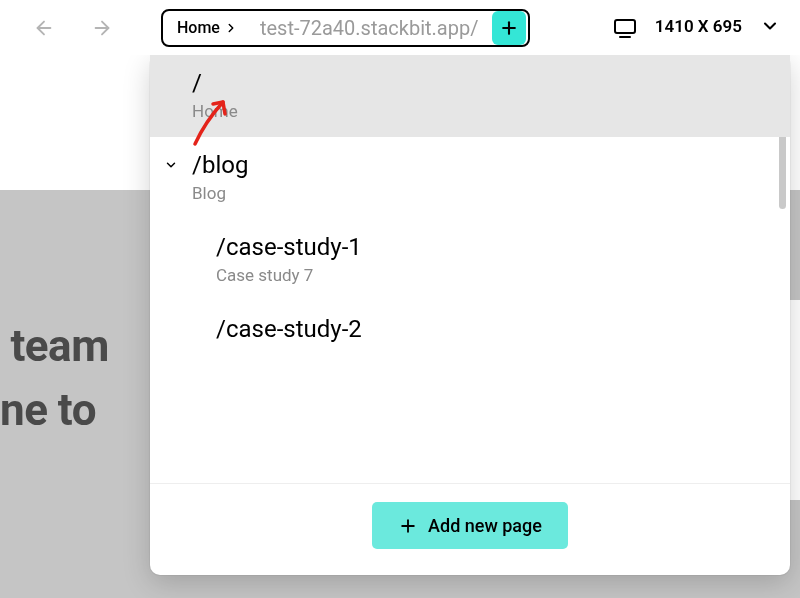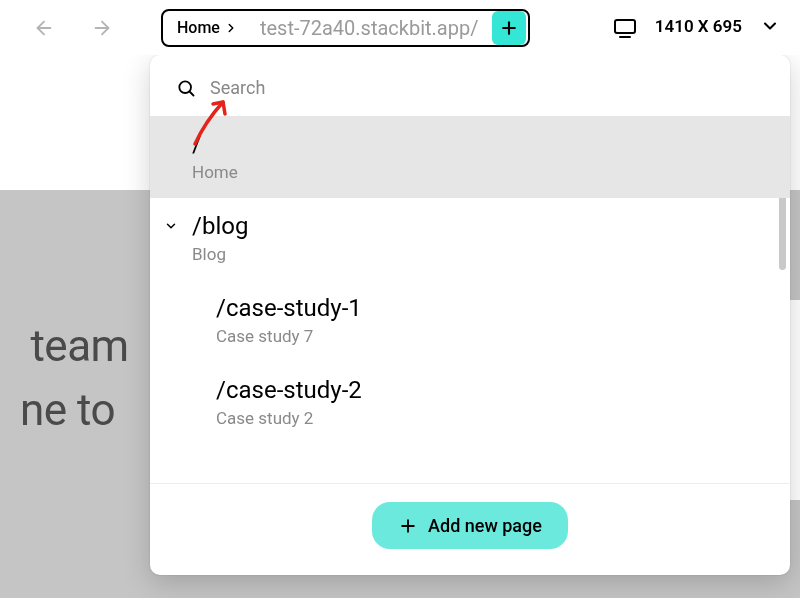--- a/index.html
+++ b/index.html
@@ -78,25 +78,24 @@
     position: absolute;
     left: 0; right: 0; top: 0; height: 135px;
     background: #fff;
   }
   .hero-text {
     position: absolute;
     left: 0;
     top: 260px;
     color: #4a4a4a;
     font-size: 44px;
-    font-weight: 400;
+    font-weight: 700;
     line-height: 1.45;
     letter-spacing: -0.5px;
     white-space: pre;
-    margin-left: 20px;
   }
   .hero-bar {
     position: absolute;
     right: 0;
     top: 245px;
     width: 35px;
     height: 200px;
     background: #fff;
   }
 
@@ -159,21 +158,21 @@
   }
 
   .divider { height: 1px; background: #eee; margin: 4px 0 0 0; }
 
   .footer {
     padding: 18px 0 26px 0;
     display: flex; align-items: center; justify-content: center;
   }
   .add-page-btn {
     background: #6be9dd;
-    border-radius: 18px;
+    border-radius: 5px;
     padding: 13px 26px;
     font-size: 18px;
     font-weight: 500;
     display: flex; align-items: center;
     gap: 10px;
     cursor: pointer;
     color: #000;
   }
 
   
@@ -236,48 +235,40 @@
 </div>
 
 <div class="canvas">
   <div class="canvas-strip"></div>
   <div class="hero-text"><span> team</span>
 <span>ne to</span></div>
   <div class="hero-bar"></div>
 </div>
 
 <div class="panel">
-  <div class="search-row">
-    <svg width="20" height="20" viewBox="0 0 24 24" fill="none" stroke="#000" stroke-width="2.2" stroke-linecap="round" stroke-linejoin="round">
-        <circle cx="11" cy="11" r="7"></circle>
-        <line x1="21" y1="21" x2="16.2" y2="16.2"></line>
-      </svg>
-    <input type="text" placeholder="Search" style="">
-  </div>
 
   <div class="page-list" id="page-list">
     <div class="scrollbar"></div>
   <div class="page-item selected">
         <div class="path">/</div>
         <div class="title">Home</div>
       </div>
       <div class="page-item">
         <span class="chev"><svg width="14" height="14" viewBox="0 0 24 24" fill="none" stroke="#000" stroke-width="2.5" stroke-linecap="round" stroke-linejoin="round">
             <polyline points="6 9 12 15 18 9"></polyline>
           </svg></span>
         <div class="path">/blog</div>
         <div class="title">Blog</div>
       </div>
       <div class="page-item lvl-2">
         <div class="path">/case-study-1</div>
         <div class="title">Case study 7</div>
       </div>
       <div class="page-item lvl-2">
         <div class="path">/case-study-2</div>
-        <div class="title">Case study 2</div>
       </div>
     </div>
 
   <div class="divider"></div>
 
   <div class="footer">
     <div class="add-page-btn">
       <svg width="20" height="20" viewBox="0 0 24 24" fill="none" stroke="#000" stroke-width="2.2" stroke-linecap="round">
           <line x1="12" y1="5" x2="12" y2="19"></line>
           <line x1="5" y1="12" x2="19" y2="12"></line>

